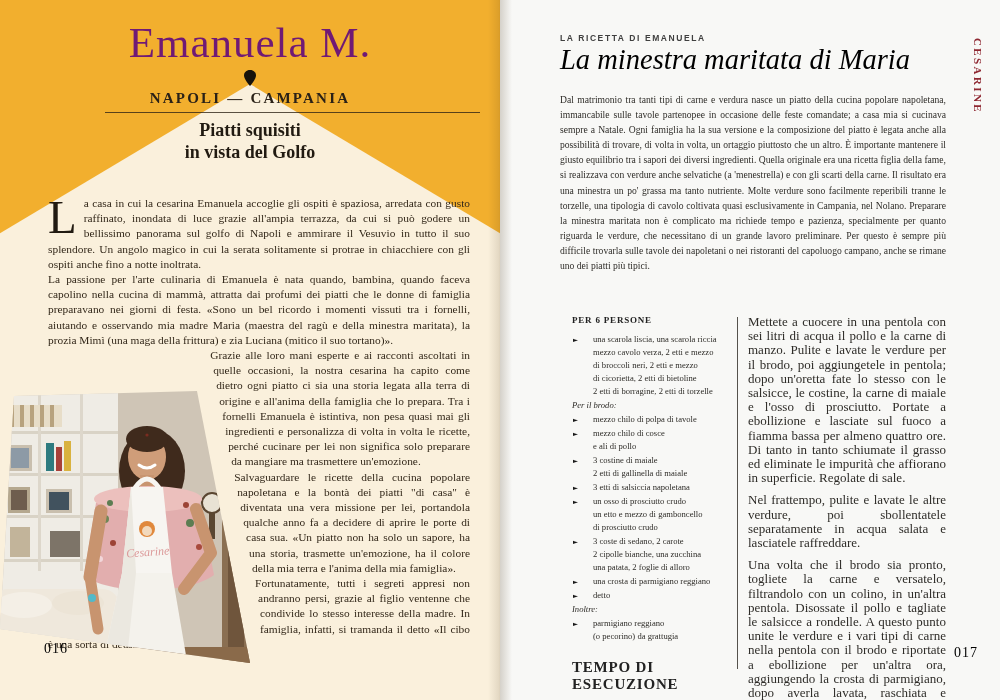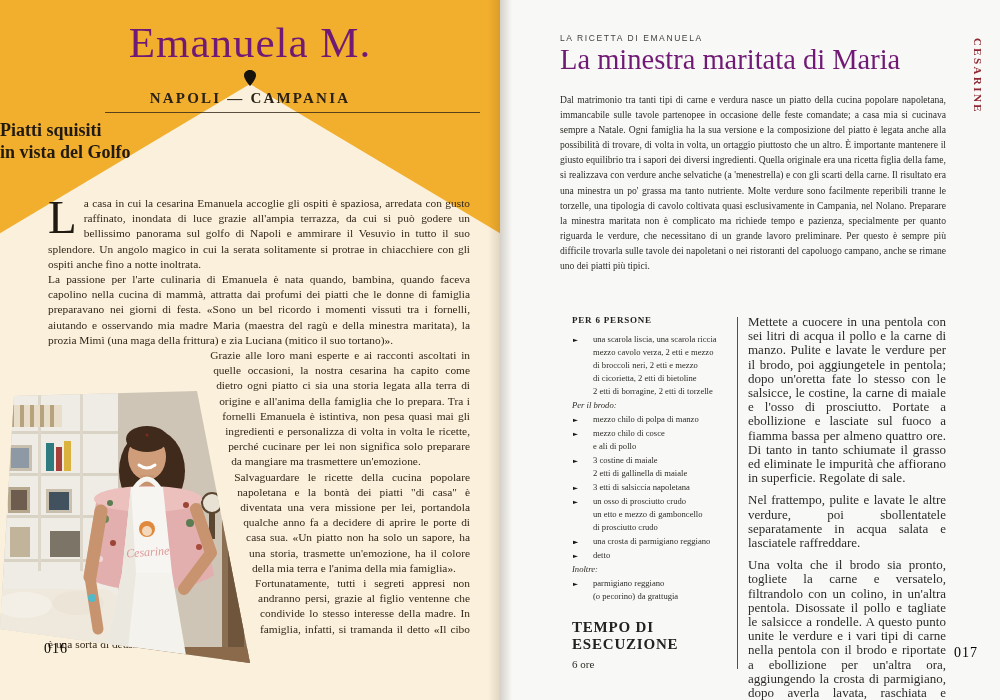--- a/index.html
+++ b/index.html
@@ -19,21 +19,21 @@
     position:absolute;top:18px;left:0;width:100%;text-align:center;
     font-size:43px;letter-spacing:1px;color:#701a75;font-weight:400;
   }
   .pin{position:absolute;top:70px;left:243px;width:14px;height:16px;}
   .lp-location{
     position:absolute;top:90px;left:0;width:100%;text-align:center;
     font-size:15px;font-weight:700;letter-spacing:2.2px;color:#2a2117;
   }
   .lp-rule{position:absolute;top:112px;left:105px;width:375px;height:1px;background:rgba(45,35,20,.78);}
   .lp-banner{
-    position:absolute;top:119px;left:0;width:100%;text-align:left;
+    position:absolute;top:119px;left:0;width:100%;text-align:center;
     font-size:18px;line-height:22px;font-weight:700;color:#211a11;
   }
   .lp-body{
     position:absolute;top:196px;left:0;right:0;padding:0 30px 0 48px;
     font-size:11.4px;line-height:15.2px;color:#33281a;text-align:justify;
   }
   .lp-p{margin:0;}
   .dropcap{
     float:left;font-size:47px;line-height:38px;padding:2px 7px 0 0;color:#211a11;
   }
@@ -47,26 +47,26 @@
   }
   .photo-visual svg{display:block;width:100%;height:100%;}
   .page-number{font-size:14px;color:#000000;letter-spacing:1px;}
   #pn-left{position:absolute;left:44px;top:641px;}
   #pn-right{position:absolute;right:22px;top:645px;}
 
   
   #right-page{left:500px;background:#F8F8F6;color:#2e2c28;}
   .rp-kicker{
     position:absolute;top:33px;left:60px;
-    font-family:"Liberation Sans",sans-serif;font-size:8.5px;font-weight:400;
+    font-family:"Liberation Sans",sans-serif;font-size:8.5px;font-weight:700;
     letter-spacing:1.6px;color:#3f3f3f;
   }
   .rp-title{
     position:absolute;top:44px;left:60px;width:390px;
-    font-size:28.5px;color:#701a75;white-space:nowrap;font-weight:400;
+    font-size:28.5px;color:#000000;white-space:nowrap;font-weight:400;font-style:italic;
   }
   .rp-intro{
     position:absolute;top:92px;left:60px;width:386px;
     font-size:9.6px;line-height:15.1px;text-align:justify;margin:0;
   }
   .rp-cols{position:absolute;top:315px;left:60px;right:54px;bottom:0;}
   .ing-col{position:absolute;left:12px;top:0;width:170px;}
   .ing-heading{font-size:9px;font-weight:700;letter-spacing:.8px;color:#222;margin-bottom:8px;}
   .ing-item{position:relative;padding-left:21px;font-size:8.6px;line-height:13px;margin:0 0 1px 0;white-space:pre-line;}
   .ing-item[data-type="label"]{padding-left:0;font-style:italic;}
@@ -210,35 +210,37 @@
       <div>
 
           <div class="ing-item" data-type="item"><span class="ing-bullet">►</span><span class="ing-text">una scarola liscia, una scarola riccia
 mezzo cavolo verza, 2 etti e mezzo
 di broccoli neri, 2 etti e mezzo
 di cicorietta, 2 etti di bietoline
 2 etti di borragine, 2 etti di torzelle</span></div>
 
           <div class="ing-item" data-type="label"><span class="ing-text">Per il brodo:</span></div>
 
-          <div class="ing-item" data-type="item"><span class="ing-bullet">►</span><span class="ing-text">mezzo chilo di polpa di manzo</span></div>
+          <div class="ing-item" data-type="item"><span class="ing-bullet">►</span><span class="ing-text">mezzo chilo di polpa di tavole</span></div>
 
           <div class="ing-item" data-type="item"><span class="ing-bullet">►</span><span class="ing-text">mezzo chilo di cosce
 e ali di pollo</span></div>
 
           <div class="ing-item" data-type="item"><span class="ing-bullet">►</span><span class="ing-text">3 costine di maiale
 2 etti di gallinella di maiale</span></div>
 
           <div class="ing-item" data-type="item"><span class="ing-bullet">►</span><span class="ing-text">3 etti di salsiccia napoletana</span></div>
 
           <div class="ing-item" data-type="item"><span class="ing-bullet">►</span><span class="ing-text">un osso di prosciutto crudo
 un etto e mezzo di gamboncello
 di prosciutto crudo</span></div>
 
-          <div class="ing-item" data-type="item"><span class="ing-bullet">►</span></div>
+          <div class="ing-item" data-type="item"><span class="ing-bullet">►</span><span class="ing-text">3 coste di sedano, 2 carote
+2 cipolle bianche, una zucchina
+una patata, 2 foglie di alloro</span></div>
 
           <div class="ing-item" data-type="item"><span class="ing-bullet">►</span><span class="ing-text">una crosta di parmigiano reggiano</span></div>
 
           <div class="ing-item" data-type="item"><span class="ing-bullet">►</span><span class="ing-text">detto</span></div>
 
           <div class="ing-item" data-type="label"><span class="ing-text">Inoltre:</span></div>
 
           <div class="ing-item" data-type="item"><span class="ing-bullet">►</span><span class="ing-text">parmigiano reggiano
 (o pecorino) da grattugia</span></div>
         </div>

